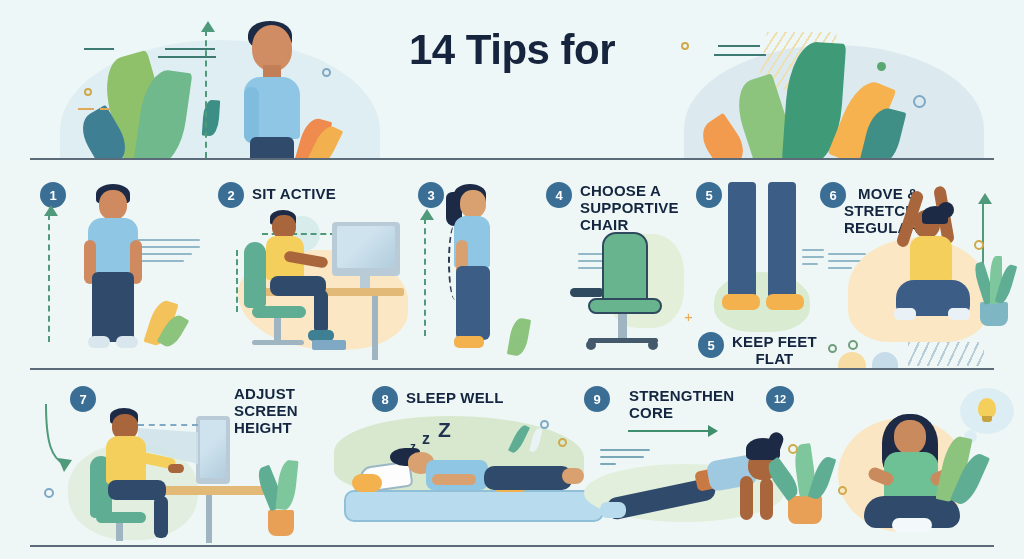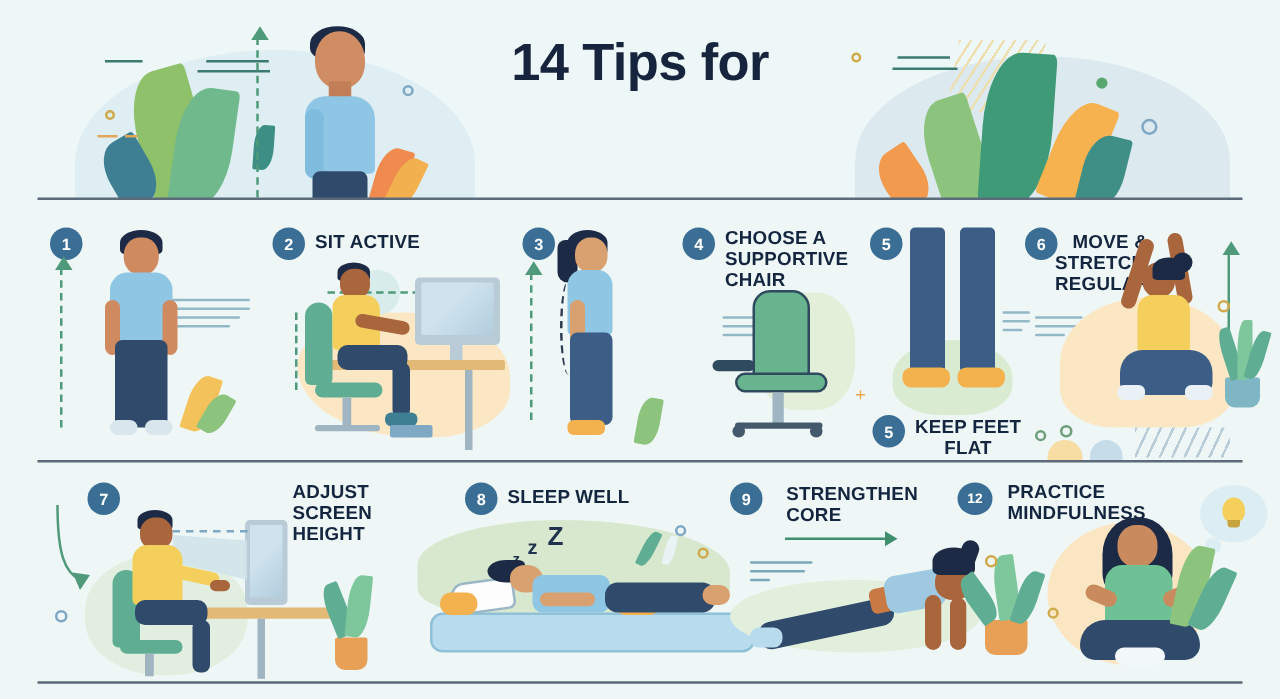--- a/index.html
+++ b/index.html
@@ -415,24 +415,20 @@
       <div class="sk" style="left:168px;top:-6px;width:14px;height:22px;background:#1d2a46;border-radius:8px;transform:rotate(20deg);"></div>
       <div class="sk" style="left:140px;top:38px;width:13px;height:44px;background:#a9663d;border-radius:7px;"></div>
       <div class="sk" style="left:160px;top:40px;width:13px;height:42px;background:#a9663d;border-radius:7px;"></div>
     </div>
   </div>
 
   <div class="panel" style="left:764px;top:386px;width:260px;height:158px;">
     <div class="badge wide" style="position:absolute;left:2px;top:0;">
       <span>12</span>
     </div>
-    <div class="tip-title" style="position:absolute;left:42px;top:0;width:130px;">
-      <div>PRACTICE</div>
-      <div>MINDFULNESS</div>
-    </div>
 
     <div class="blob-y" style="left:74px;top:32px;width:130px;height:114px;border-radius:50%;background:#fbe6c4;"></div>
 
     <div style="position:absolute;left:196px;top:2px;width:54px;height:46px;background:#dceef3;border-radius:50%;"></div>
     <div style="position:absolute;left:200px;top:44px;width:13px;height:13px;background:#dceef3;border-radius:50%;"></div>
     <div style="position:absolute;left:214px;top:12px;width:18px;height:20px;background:#f5cf5c;border-radius:50% 50% 40% 40%;"></div>
     <div style="position:absolute;left:218px;top:30px;width:10px;height:6px;background:#c8a23d;border-radius:0 0 3px 3px;"></div>
 
     <div class="fig" style="left:96px;top:28px;width:110px;height:122px;">
       <div class="sk" style="left:22px;top:0;width:56px;height:64px;background:#1d2a46;border-radius:46% 46% 30% 30%;"></div>

